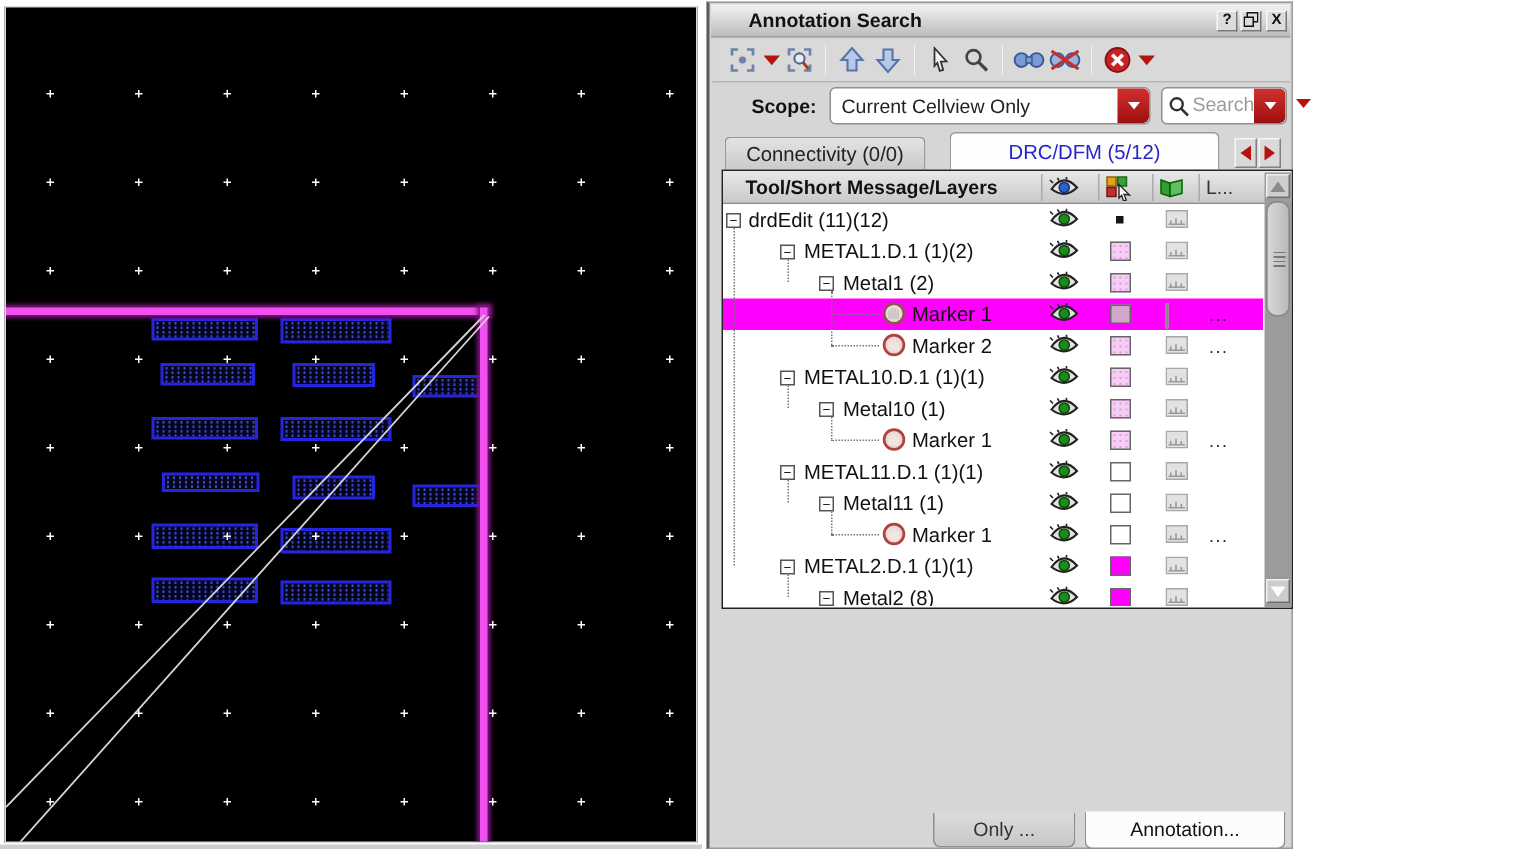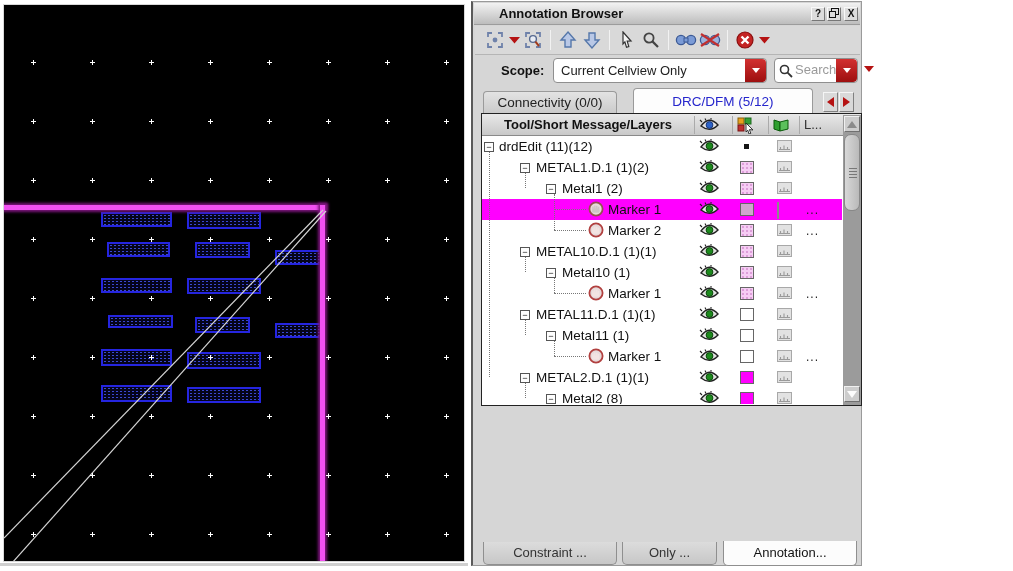--- a/index.html
+++ b/index.html
@@ -63,21 +63,21 @@
                border:1px solid; border-color:#f5f5f5 #808080 #808080 #f5f5f5;
                display:flex; align-items:center; justify-content:center; }
   .tri-l { width:0;height:0;border-top:5px solid transparent;border-bottom:5px solid transparent;border-right:7px solid #b51212; }
   .tri-r { width:0;height:0;border-top:5px solid transparent;border-bottom:5px solid transparent;border-left:7px solid #b51212; }
 
   
   #tree { position:absolute; left:8px; top:111px; width:381px; height:293px; background:#fff;
           border:1px solid #222; overflow:hidden; }
   #thead { position:absolute; left:0; top:0; width:379px; height:22px;
            background:linear-gradient(#e8e8e8,#c9c9c9); border-bottom:1px solid #8a8a8a; }
-  #thead .hlabel { position:absolute; left:22px; top:3px; font-size:13px; font-weight:bold; color:#111; }
+  #thead .hlabel { position:absolute; left:15px; top:3px; font-size:13px; font-weight:bold; color:#111; }
   .hsep { position:absolute; top:2px; width:1px; height:18px; background:#aaa; }
   #tbody { position:absolute; left:0; top:22px; width:360px; height:268px; overflow:hidden; }
   .trow { position:absolute; left:0; width:360px; height:21px; font-size:13.5px; color:#111; }
   .trow.sel { background:#ff00ff; }
   .tlabel { position:absolute; top:3px; white-space:nowrap; }
   .exp { position:absolute; top:6px; width:10px; height:10px; background:#fdfdfd; border:1px solid #555;
          font-size:9px; line-height:8px; text-align:center; color:#111; }
   .cell { position:absolute; top:3px; }
   .hstub { position:absolute; top:10px; border-top:1px dotted #777; }
   .vline { position:absolute; border-left:1px dotted #777; width:0; }
@@ -215,21 +215,21 @@
       <div class="dot" style="left: 263px; top: 527px;"></div>
       <div class="dot" style="left: 322px; top: 527px;"></div>
       <div class="dot" style="left: 381px; top: 527px;"></div>
       <div class="dot" style="left: 440px; top: 527px;"></div>
     </div>
   <div id="canvas-underline"></div>
 
   <div id="panel">
 
     <div id="titlebar">
-      <span id="title">Annotation Browser</span>
+      <span id="title">Annotation Search</span>
       <span class="winbtn" style="left:337px">?</span>
       <span class="winbtn" style="left:353px">
         <svg width="10" height="10" viewBox="0 0 10 10">
             <rect x="2.5" y="0.5" width="7" height="6" fill="none" stroke="#111"></rect>
             <rect x="0.5" y="3.5" width="6" height="6" fill="#dcdcdc" stroke="#111"></rect>
           </svg>
       </span>
       <span class="winbtn" style="left:370px">X</span>
     </div>
 
@@ -576,17 +576,16 @@
         <div id="vsb-thumb">
             <div id="vsb-grip"></div>
           </div>
         <div class="sbtn" style="top:271px">
             <span class="sb-tri-dn"></span>
           </div>
       </div>
     </div>
 
 
-    <div id="btab-0" class="btab">Constraint ...</div>
     <div id="btab-1" class="btab">Only ...</div>
     <div id="btab-2" class="btab">Annotation...</div>
   </div>
 </div>
 
 </body></html>

